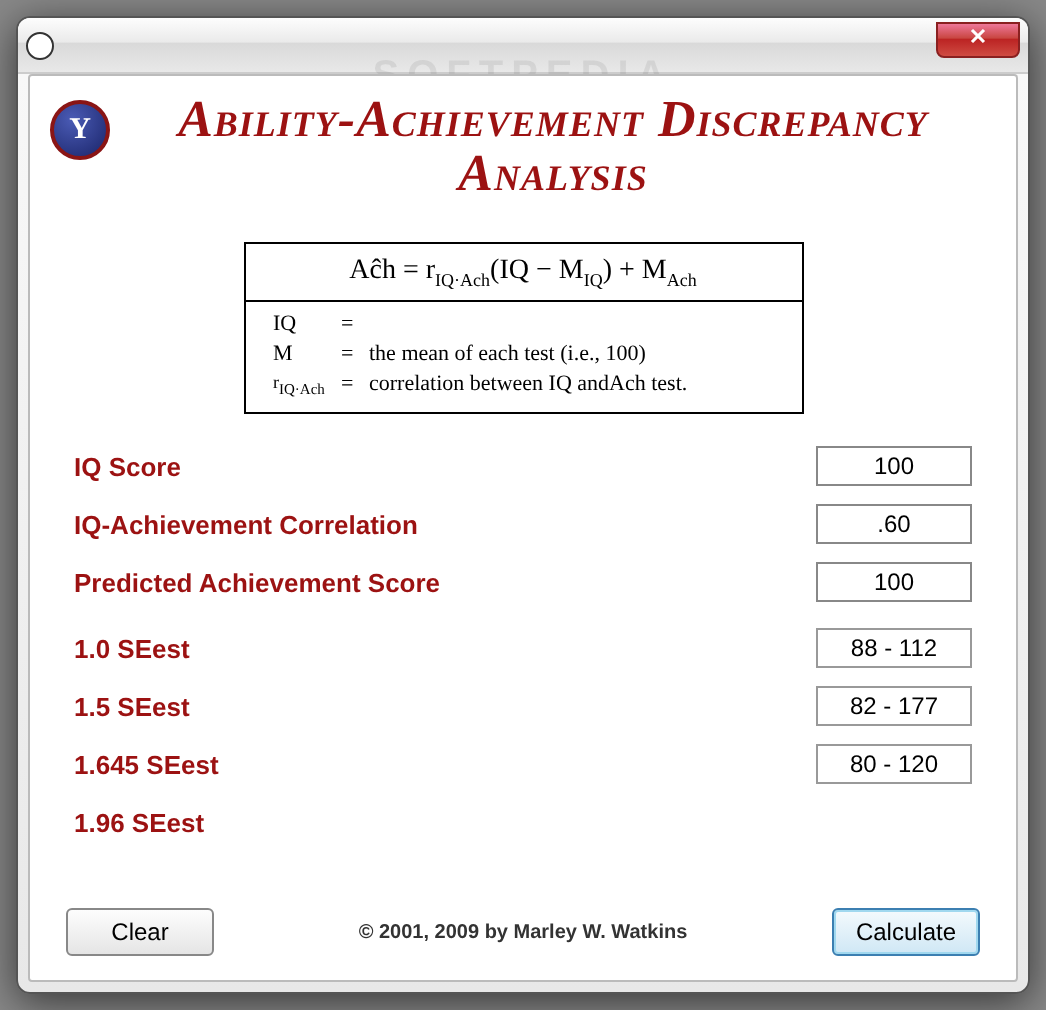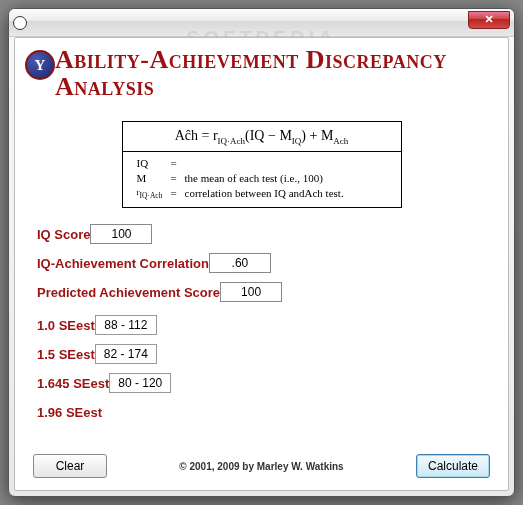--- a/index.html
+++ b/index.html
@@ -92,27 +92,29 @@
     flex-shrink: 0;
   }
   .logo .y {
     color: #fff;
     font-weight: bold;
     font-size: 15px;
     font-family: Georgia, serif;
   }
   .big-title {
     flex: 1;
+    text-align: center;
     color: #9c1212;
     font-family: Georgia, "Times New Roman", serif;
     font-weight: bold;
     font-size: 26px;
     line-height: 1.05;
     font-variant: small-caps;
     letter-spacing: 0.5px;
+    font-style: italic;
   }
   .formula-box {
     margin: 20px auto 14px auto;
     width: 280px;
     border: 1px solid #000;
   }
   .formula-top {
     text-align: center;
     font-family: "Times New Roman", serif;
     font-size: 14px;
@@ -129,31 +131,32 @@
   }
   .formula-legend .row { display: flex; }
   .formula-legend .k { width: 34px; }
   .formula-legend .eq { width: 14px; }
   .form-area {
     padding: 0 22px;
   }
   .form-row {
     display: flex;
     align-items: center;
+    justify-content: space-between;
     margin-bottom: 5px;
     height: 24px;
   }
   .form-label {
     color: #9c1212;
     font-family: Verdana, Tahoma, sans-serif;
     font-weight: bold;
     font-size: 13px;
   }
   .form-input, .form-output {
-    width: 62px;
+    width: 78px;
     height: 20px;
     border: 1px solid #888;
     font-size: 12px;
     text-align: center;
     font-family: Tahoma, sans-serif;
     padding: 0;
     background: #fff;
   }
   .form-output {
     display: flex;
@@ -253,21 +256,21 @@
       </div>
 
       <div class="gap"></div>
 
       <div class="form-row">
         <span class="form-label">1.0 SEest</span>
         <div class="form-output">88 - 112</div>
       </div>
       <div class="form-row">
         <span class="form-label">1.5 SEest</span>
-        <div class="form-output">82 - 174</div>
+        <div class="form-output">82 - 177</div>
       </div>
       <div class="form-row">
         <span class="form-label">1.645 SEest</span>
         <div class="form-output">80 - 120</div>
       </div>
       <div class="form-row">
         <span class="form-label">1.96 SEest</span>
       </div>
 
     </div>

